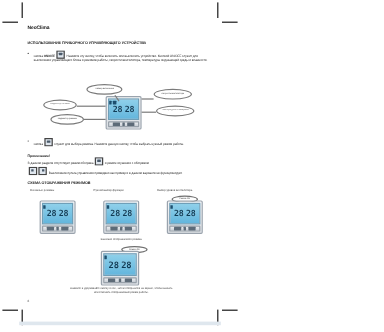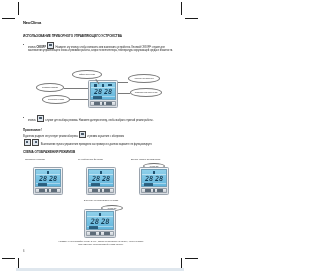--- a/index.html
+++ b/index.html
@@ -78,21 +78,21 @@
     padding:1.4px;
     display:flex;flex-direction:column;
   }
   .lcd{
     flex:1;
     background:linear-gradient(#8fd0ea,#63b6dd);
     border:.4px solid #6f9fb8;
     box-sizing:border-box;
     position:relative;
     overflow:hidden;
-    display:flex;flex-direction:column;font-style:italic;
+    display:flex;flex-direction:row;
   }
   .lcd-top{
     height:28%;
     position:relative;
     border-bottom:.3px solid rgba(255,255,255,.45);
   }
   .lcd-ico{
     position:absolute;top:.8px;
     width:2.6px;height:2.6px;
     background:#1d4f6e;

